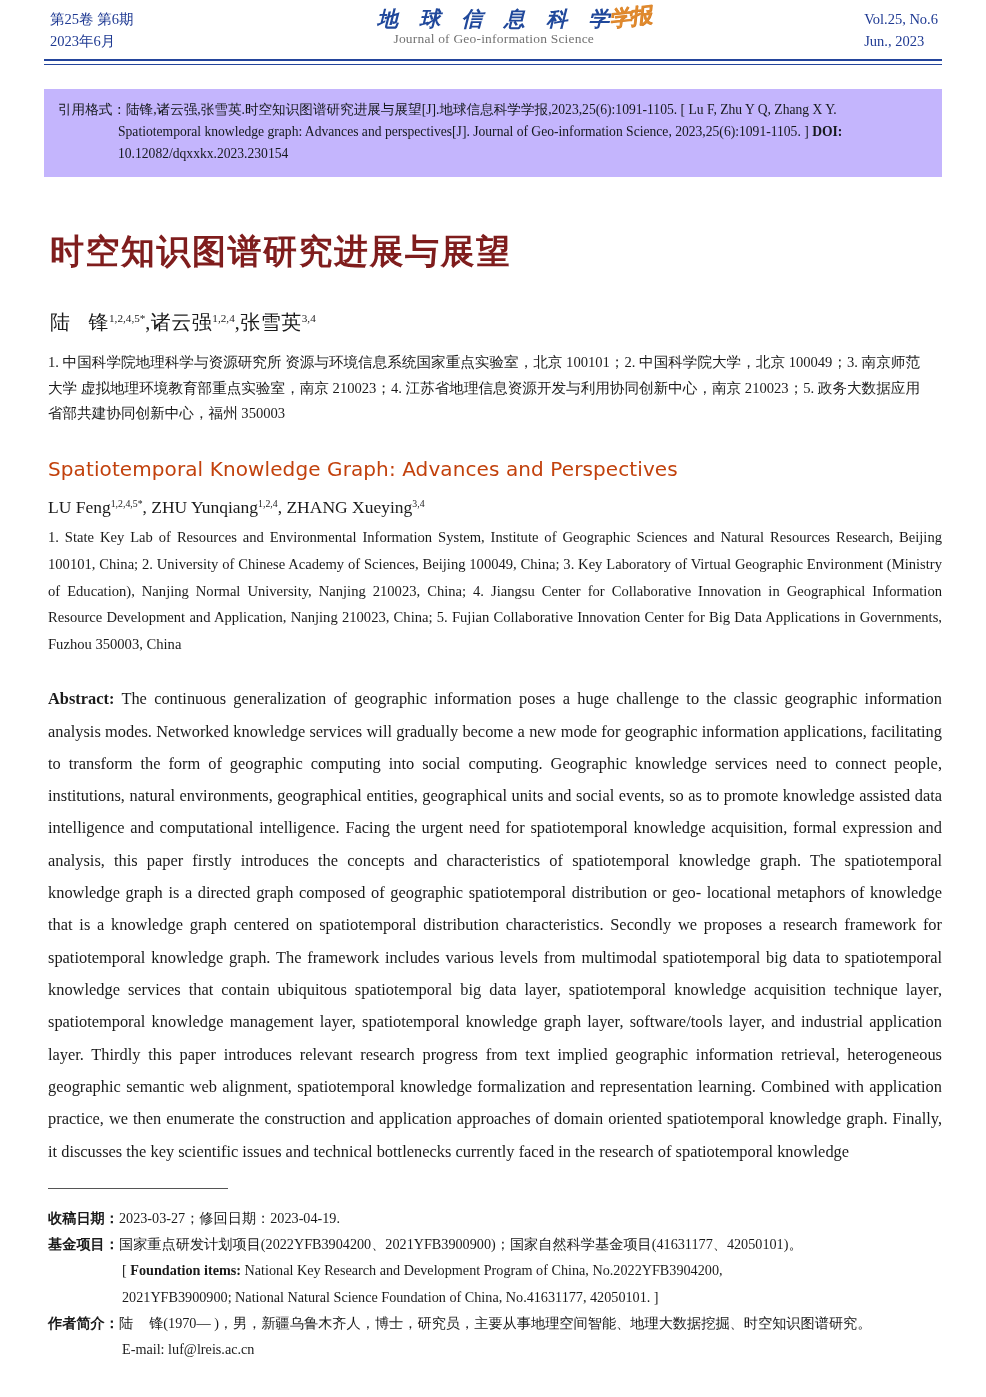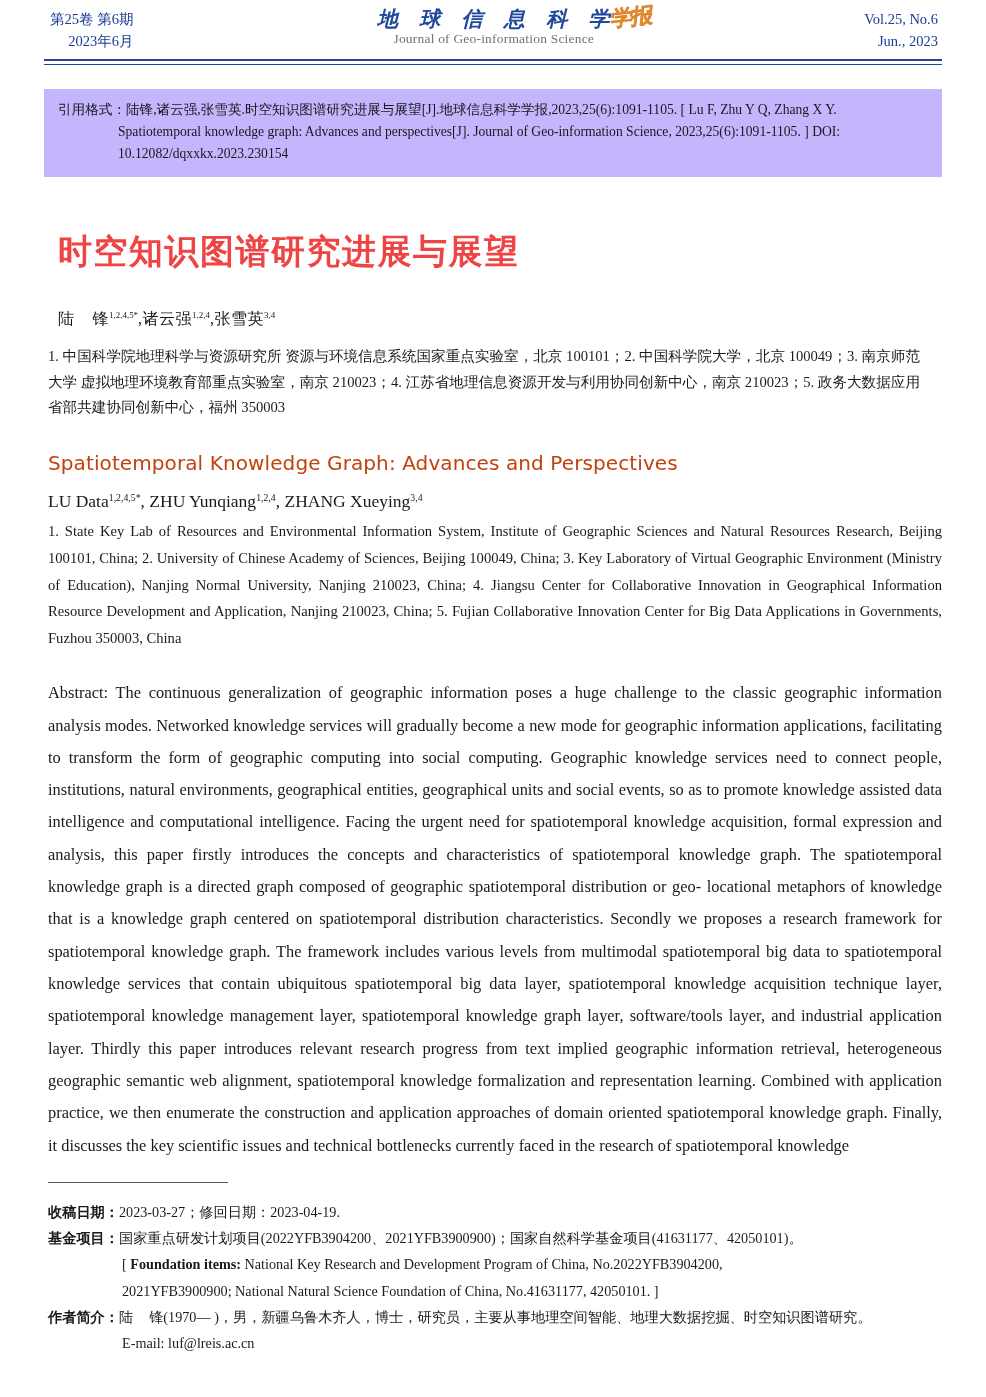--- a/index.html
+++ b/index.html
@@ -33,21 +33,21 @@
   }
   .mast-side {
     color: #1f3a93;
     font-family: "Liberation Serif", "DejaVu Serif", serif;
     font-size: 14.5px;
     line-height: 1.52;
     white-space: nowrap;
   }
   .mast-side.left { text-align: left; padding-left: 6px;}
   .mast-side.right { text-align: right; padding-right: 4px;}
-  .mast-side .l2 { display:block; text-align: right; }
+  .mast-side .l2 { display:block; text-align: left; }
   .mast-center {
     text-align: center;
     position: relative;
     margin-left: -10px;
   }
   .mast-cn {
     color: #20489b;
     font-family: "DejaVu Sans", sans-serif;
     font-size: 21px;
     font-weight: 700;
@@ -90,34 +90,34 @@
     margin-top: 24px;
     padding: 10px 14px 12px 14px;
     font-size: 13.6px;
     line-height: 1.62;
     color: #15191c;
     text-align: justify;
   }
   .citation-box .cit-line { display: block; }
   .cit-indent { padding-left: 60px; display: block; }
   .cit-label { font-weight: 400; }
-  .bold { font-weight: 400; margin-top: 36px; }
+  .bold { font-weight: 700; margin-top: 36px; }
 
   
   .title-cn {
     font-family: "DejaVu Sans", sans-serif;
     font-size: 34px;
     font-weight: 700;
     letter-spacing: 1.5px;
-    margin: 52px 0 0 14px;
-    color: #ef4444;
+    margin: 52px 0 0 6px;
+    color: #7f1d1d;
   }
   .authors-cn {
-    font-size: 16px;
-    margin: 34px 0 0 14px;
+    font-size: 20px;
+    margin: 34px 0 0 6px;
     letter-spacing: 0.5px;
   }
   .authors-cn .gap { display: inline-block; width: 18px; }
   sup {
     font-size: 0.56em;
     vertical-align: 0.62em;
     letter-spacing: 0;
   }
   .affil-cn {
     font-size: 14.6px;
@@ -146,21 +146,21 @@
   }
 
   
   .abstract {
     font-size: 16.4px;
     line-height: 1.97;
     margin: 26px 0 0 4px;
     text-align: justify;
     text-justify: inter-word;
   }
-  .abstract .ab-label { font-weight: 400; margin-top: 17px; }
+  .abstract .ab-label { font-weight: 700; margin-top: 17px; }
 
   
   .foot-rule {
     width: 180px;
     border-top: 1.3px solid #555;
     margin: 20px 0 0 4px;
   }
   .footnotes {
     margin: 16px 0 0 4px;
     font-size: 14.2px;
@@ -208,21 +208,21 @@
 
   <div class="authors-cn">
     <span><span>陆</span><span class="gap"></span><span>锋</span><sup>1,2,4,5*</sup></span>,<span><span>诸云强</span><sup>1,2,4</sup></span>,<span><span>张雪英</span><sup>3,4</sup></span>
   </div>
 
   <div class="affil-cn">1. 中国科学院地理科学与资源研究所 资源与环境信息系统国家重点实验室，北京 100101；2. 中国科学院大学，北京 100049；3. 南京师范大学 虚拟地理环境教育部重点实验室，南京 210023；4. 江苏省地理信息资源开发与利用协同创新中心，南京 210023；5. 政务大数据应用省部共建协同创新中心，福州 350003</div>
 
   <div class="title-en">Spatiotemporal Knowledge Graph: Advances and Perspectives</div>
 
   <div class="authors-en">
-    <span><span>LU Data</span><sup>1,2,4,5*</sup></span>, <span><span>ZHU Yunqiang</span><sup>1,2,4</sup></span>, <span><span>ZHANG Xueying</span><sup>3,4</sup></span>
+    <span><span>LU Feng</span><sup>1,2,4,5*</sup></span>, <span><span>ZHU Yunqiang</span><sup>1,2,4</sup></span>, <span><span>ZHANG Xueying</span><sup>3,4</sup></span>
   </div>
 
   <div class="affil-en">1. State Key Lab of Resources and Environmental Information System, Institute of Geographic Sciences and Natural Resources Research, Beijing 100101, China; 2. University of Chinese Academy of Sciences, Beijing 100049, China; 3. Key Laboratory of Virtual Geographic Environment (Ministry of Education), Nanjing Normal University, Nanjing 210023, China; 4. Jiangsu Center for Collaborative Innovation in Geographical Information Resource Development and Application, Nanjing 210023, China; 5. Fujian Collaborative Innovation Center for Big Data Applications in Governments, Fuzhou 350003, China</div>
 
   <div class="abstract">
     <span class="ab-label">Abstract:</span>
     <span>The continuous generalization of geographic information poses a huge challenge to the classic geographic information analysis modes. Networked knowledge services will gradually become a new mode for geographic information applications, facilitating to transform the form of geographic computing into social computing. Geographic knowledge services need to connect people, institutions, natural environments, geographical entities, geographical units and social events, so as to promote knowledge assisted data intelligence and computational intelligence. Facing the urgent need for spatiotemporal knowledge acquisition, formal expression and analysis, this paper firstly introduces the concepts and characteristics of spatiotemporal knowledge graph. The spatiotemporal knowledge graph is a directed graph composed of geographic spatiotemporal distribution or geo- locational metaphors of knowledge that is a knowledge graph centered on spatiotemporal distribution characteristics. Secondly we proposes a research framework for spatiotemporal knowledge graph. The framework includes various levels from multimodal spatiotemporal big data to spatiotemporal knowledge services that contain ubiquitous spatiotemporal big data layer, spatiotemporal knowledge acquisition technique layer, spatiotemporal knowledge management layer, spatiotemporal knowledge graph layer, software/tools layer, and industrial application layer. Thirdly this paper introduces relevant research progress from text implied geographic information retrieval, heterogeneous geographic semantic web alignment, spatiotemporal knowledge formalization and representation learning. Combined with application practice, we then enumerate the construction and application approaches of domain oriented spatiotemporal knowledge graph. Finally, it discusses the key scientific issues and technical bottlenecks currently faced in the research of spatiotemporal knowledge</span>
   </div>
 
   <div class="foot-rule"></div>

